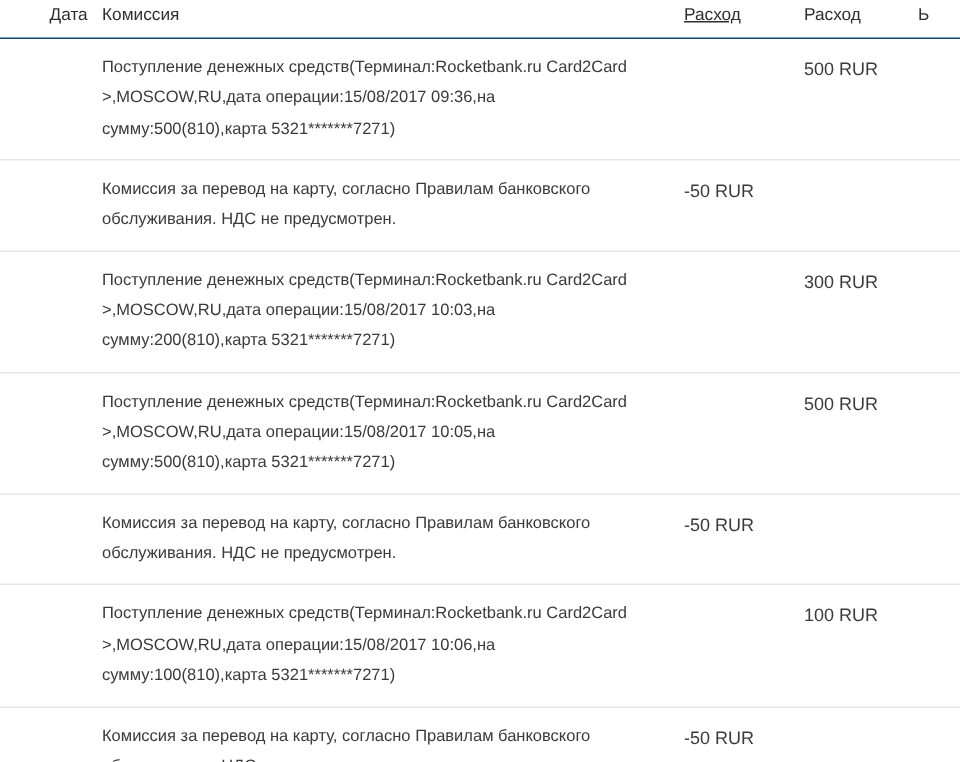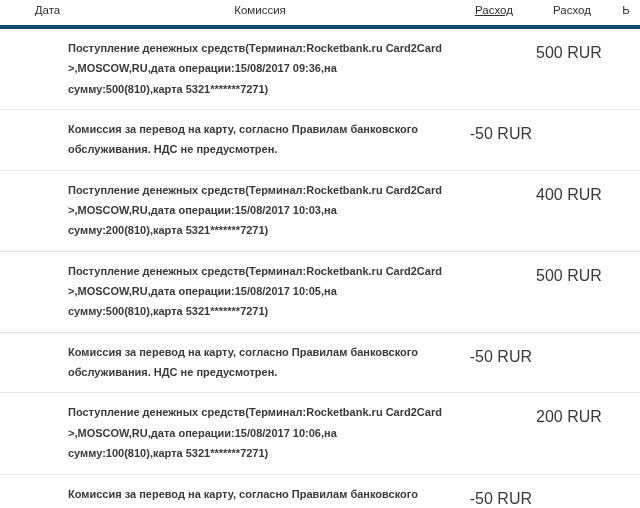--- a/index.html
+++ b/index.html
@@ -27,50 +27,50 @@
   table.tx col.c-date   { width: 62px; }
   table.tx col.c-desc   { width: 390px; }
   table.tx col.c-out    { width: 80px; }
   table.tx col.c-in     { width: 76px; }
   table.tx col.c-extra  { width: 32px; }
 
   thead th {
     font-weight: normal;
     font-size: 11.5px;
     color: #2f2f2f;
-    text-align: center;
+    text-align: left;
     padding: 4px 0 9px 0;
     vertical-align: top;
-    border-bottom: 4px solid #0c4a6e;
+    border-bottom: 1px solid #0c4a6e;
     background: #ffffff;
   }
   thead th.h-date   { padding-left: 33px; }
   thead th.h-desc   { padding-left: 6px; }
   thead th.h-out    { padding-left: 4px; text-decoration: underline; }
   thead th.h-in     { padding-left: 4px; }
   thead th.h-extra  { padding-left: 4px; }
 
   tbody td {
     font-size: 11px;
     color: #3a3a3a;
     vertical-align: top;
     padding: 9px 0 10px 0;
     border-bottom: 1px solid #e6e6e6;
     line-height: 1.85;
   }
   tbody tr:last-child td { border-bottom: 1px solid #e6e6e6; }
 
   td.c-date { padding-left: 33px; }
-  td.c-desc { padding-left: 6px; padding-right: 10px; font-weight: bold; }
-  td.c-out  { padding-left: 4px; white-space: nowrap; text-align: right; }
+  td.c-desc { padding-left: 6px; padding-right: 10px; }
+  td.c-out  { padding-left: 4px; white-space: nowrap; }
   td.c-in   { padding-left: 4px; white-space: nowrap; }
   td.c-extra{ padding-left: 4px; }
 
   .desc-line { display: block; white-space: pre-wrap; word-break: break-word; }
-  .amount { font-size: 16px; color: #3a3a3a; }
+  .amount { font-size: 12px; color: #3a3a3a; }
 </style>
 </head>
 <body>
 
 <div class="statement">
   <table class="tx">
     <colgroup>
       <col class="c-date">
       <col class="c-desc">
       <col class="c-out">
@@ -109,21 +109,21 @@
           <td class="c-extra"></td>
         </tr>
         <tr>
           <td class="c-date"></td>
           <td class="c-desc">
             <span class="desc-line">Поступление денежных средств(Терминал:Rocketbank.ru Card2Card
 &gt;,MOSCOW,RU,дата операции:15/08/2017 10:03,на
 сумму:200(810),карта 5321*******7271)</span>
           </td>
           <td class="c-out amount"></td>
-          <td class="c-in amount">400 RUR</td>
+          <td class="c-in amount">300 RUR</td>
           <td class="c-extra"></td>
         </tr>
         <tr>
           <td class="c-date"></td>
           <td class="c-desc">
             <span class="desc-line">Поступление денежных средств(Терминал:Rocketbank.ru Card2Card
 &gt;,MOSCOW,RU,дата операции:15/08/2017 10:05,на
 сумму:500(810),карта 5321*******7271)</span>
           </td>
           <td class="c-out amount"></td>
@@ -141,21 +141,21 @@
           <td class="c-extra"></td>
         </tr>
         <tr>
           <td class="c-date"></td>
           <td class="c-desc">
             <span class="desc-line">Поступление денежных средств(Терминал:Rocketbank.ru Card2Card
 &gt;,MOSCOW,RU,дата операции:15/08/2017 10:06,на
 сумму:100(810),карта 5321*******7271)</span>
           </td>
           <td class="c-out amount"></td>
-          <td class="c-in amount">200 RUR</td>
+          <td class="c-in amount">100 RUR</td>
           <td class="c-extra"></td>
         </tr>
         <tr>
           <td class="c-date"></td>
           <td class="c-desc">
             <span class="desc-line">Комиссия за перевод на карту, согласно Правилам банковского
 обслуживания. НДС не предусмотрен.</span>
           </td>
           <td class="c-out amount">-50 RUR</td>
           <td class="c-in amount"></td>

